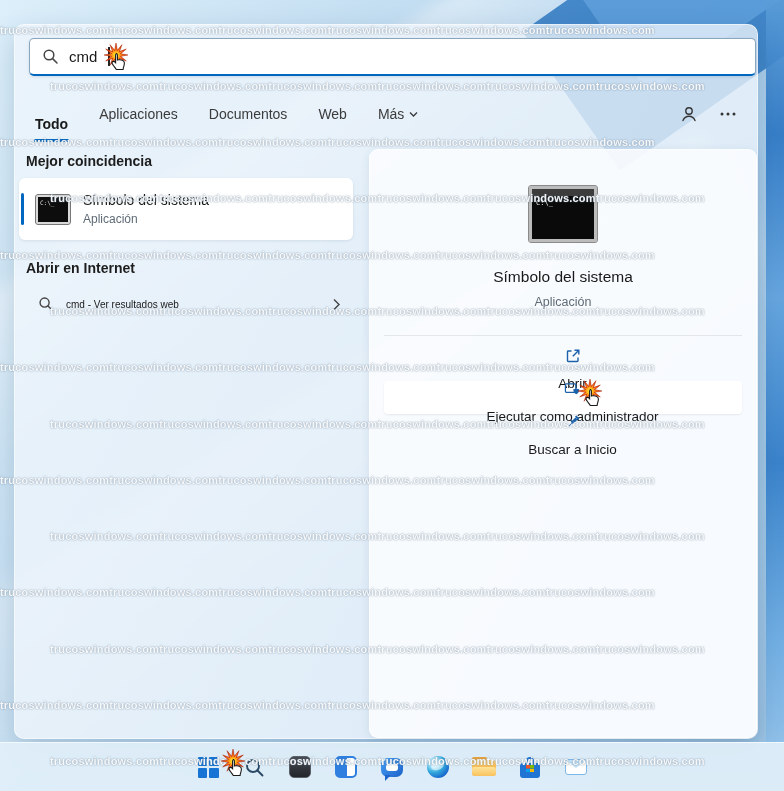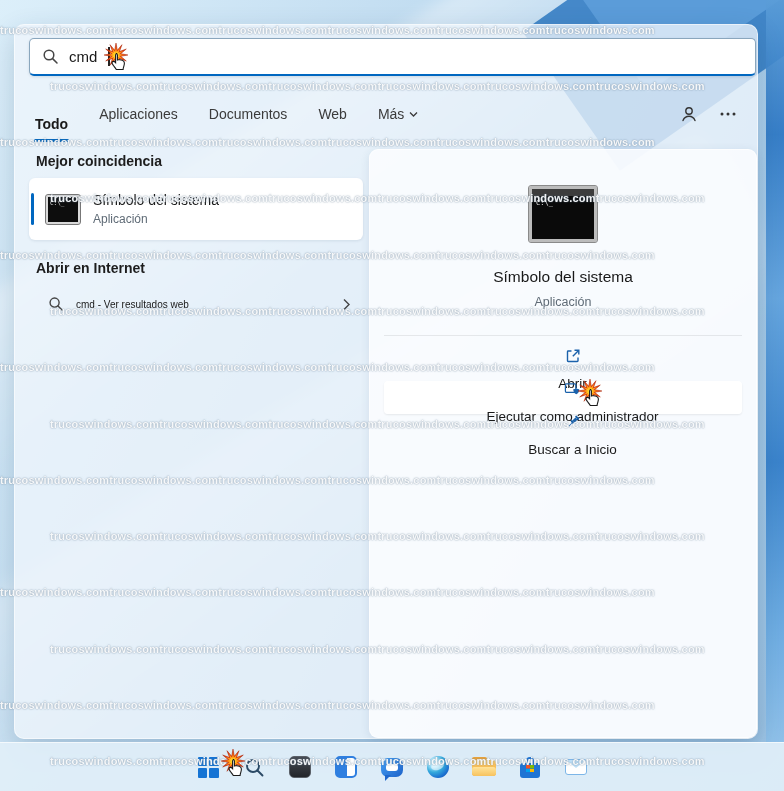--- a/index.html
+++ b/index.html
@@ -34,21 +34,21 @@
 
   
   .tabs{position:absolute;left:18px;top:74px;width:708px;height:30px;display:flex;align-items:center;gap:27px;}
   .tab{position:relative;font-size:14px;color:#3b3b3b;padding:3px 2px;cursor:default;display:flex;align-items:center;gap:5px;}
   .tab.active{font-weight:700;color:#191919;margin-top:19px;}
   .tab.active::after{content:"";position:absolute;left:1px;right:1px;bottom:-7px;height:3px;border-radius:2px;background:#0067c0;}
   .tab-icons{margin-left:auto;display:flex;align-items:center;gap:20px;padding-right:4px;}
   .tab-icons span{display:flex;align-items:center;}
 
   
-  .left-col{position:absolute;left:14px;top:122px;width:334px;}
+  .left-col{position:absolute;left:4px;top:122px;width:334px;}
   .col-heading{font-size:14px;font-weight:700;color:#1d1d1d;margin:6px 0 9px 7px;}
   .result-item{position:relative;height:62px;background:#fff;border-radius:6px;
     display:flex;align-items:center;gap:13px;padding-left:17px;box-sizing:border-box;
     box-shadow:0 1px 3px rgba(20,50,80,.10);}
   .accent-bar{position:absolute;left:2px;top:15px;width:3px;height:32px;background:#0067c0;border-radius:2px;}
   .result-title{font-size:14px;color:#191919;line-height:1.25;}
   .result-sub{font-size:12px;color:#5f6b76;margin-top:2px;}
   .web-heading{margin-top:20px;}
   .web-item{height:38px;display:flex;align-items:center;gap:12px;padding:0 12px 0 19px;border-radius:6px;margin-top:2px;}
   .web-label{font-size:10px;color:#191919;flex:1;}

